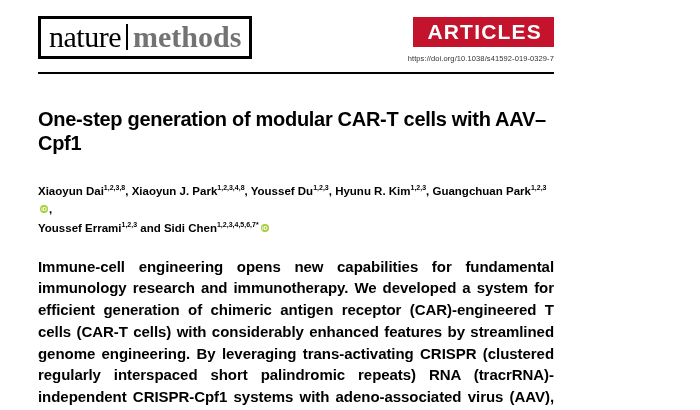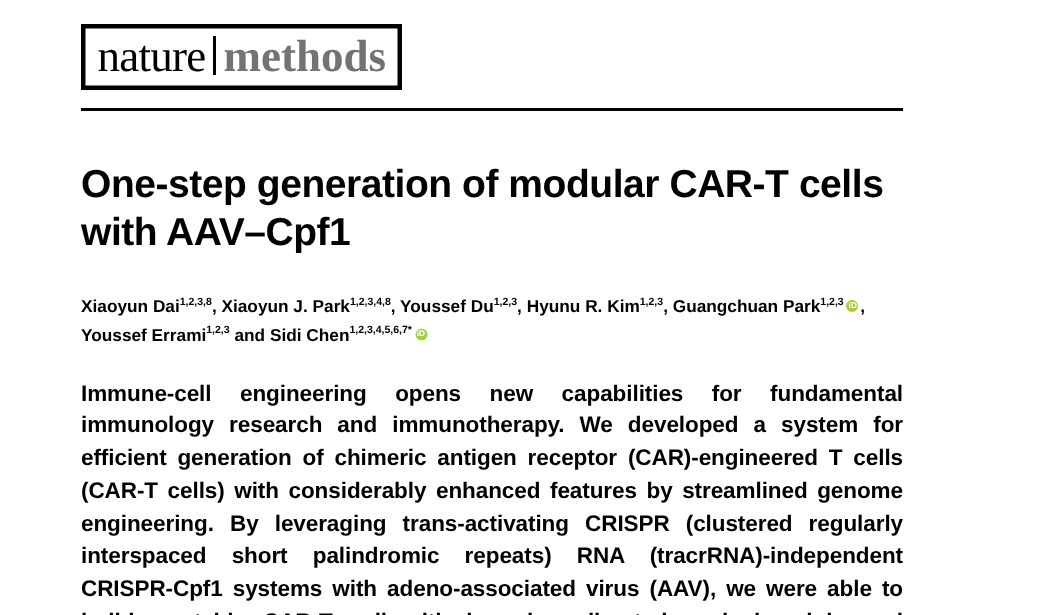--- a/index.html
+++ b/index.html
@@ -12,22 +12,21 @@
     background: #ffffff;
     font-family: "Liberation Sans", sans-serif;
     color: #000000;
     overflow: hidden;
   }
   .page {
     position: relative;
     width: 592px;
     height: 410px;
     box-sizing: border-box;
-    padding: 0 22px;
-    margin-left: 32px;
+    padding: 0 38px;
   }
 
   
   .masthead {
     position: relative;
     display: flex;
     align-items: flex-start;
     justify-content: space-between;
     padding-top: 16px;
     height: 62px;
@@ -88,21 +87,21 @@
 
   .rule {
     height: 2px;
     background: #000000;
     margin-top: 10px;
   }
 
   
   .title {
     font-family: "Liberation Sans", sans-serif;
-    font-size: 26px;
+    font-size: 20px;
     font-weight: 700;
     line-height: 1.22;
     letter-spacing: -0.3px;
     margin-top: 33px;
     color: #000;
   }
 
   
   .authors {
     margin-top: 26px;
@@ -158,20 +157,24 @@
 <div class="page">
 
   <div class="masthead">
 
     <div class="logo-box">
       <span class="logo-nature">nature</span>
       <span class="logo-sep"></span>
       <span class="logo-methods">methods</span>
     </div>
 
+    <div class="articles-wrap">
+      <div class="articles-banner">ARTICLES</div>
+      <div class="doi">https://doi.org/10.1038/s41592-019-0329-7</div>
+    </div>
 
   </div>
 
   <div class="rule"></div>
 
   <h1 class="title">One-step generation of modular CAR-T cells with AAV–Cpf1</h1>
 
   <div class="authors">
     <div id="author-line-1"><span>Xiaoyun Dai</span><sup>1,2,3,8</sup>, <span>Xiaoyun J. Park</span><sup>1,2,3,4,8</sup>, <span>Youssef Du</span><sup>1,2,3</sup>, <span>Hyunu R. Kim</span><sup>1,2,3</sup>, <span>Guangchuan Park</span><sup>1,2,3</sup><span class="orcid"></span>, </div>
     <div id="author-line-2"><span>Youssef Errami</span><sup>1,2,3</sup> and <span>Sidi Chen</span><sup>1,2,3,4,5,6,7*</sup><span class="orcid"></span></div>

